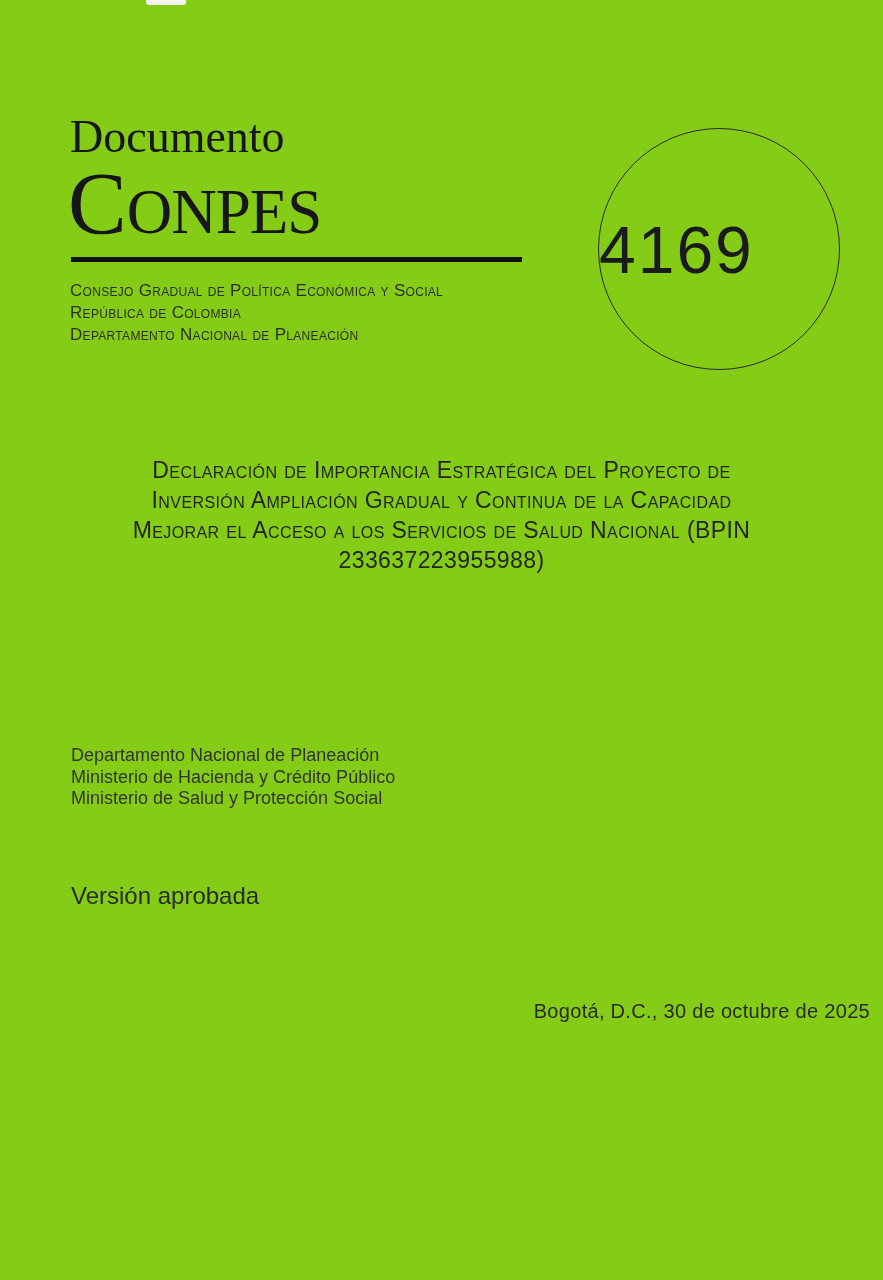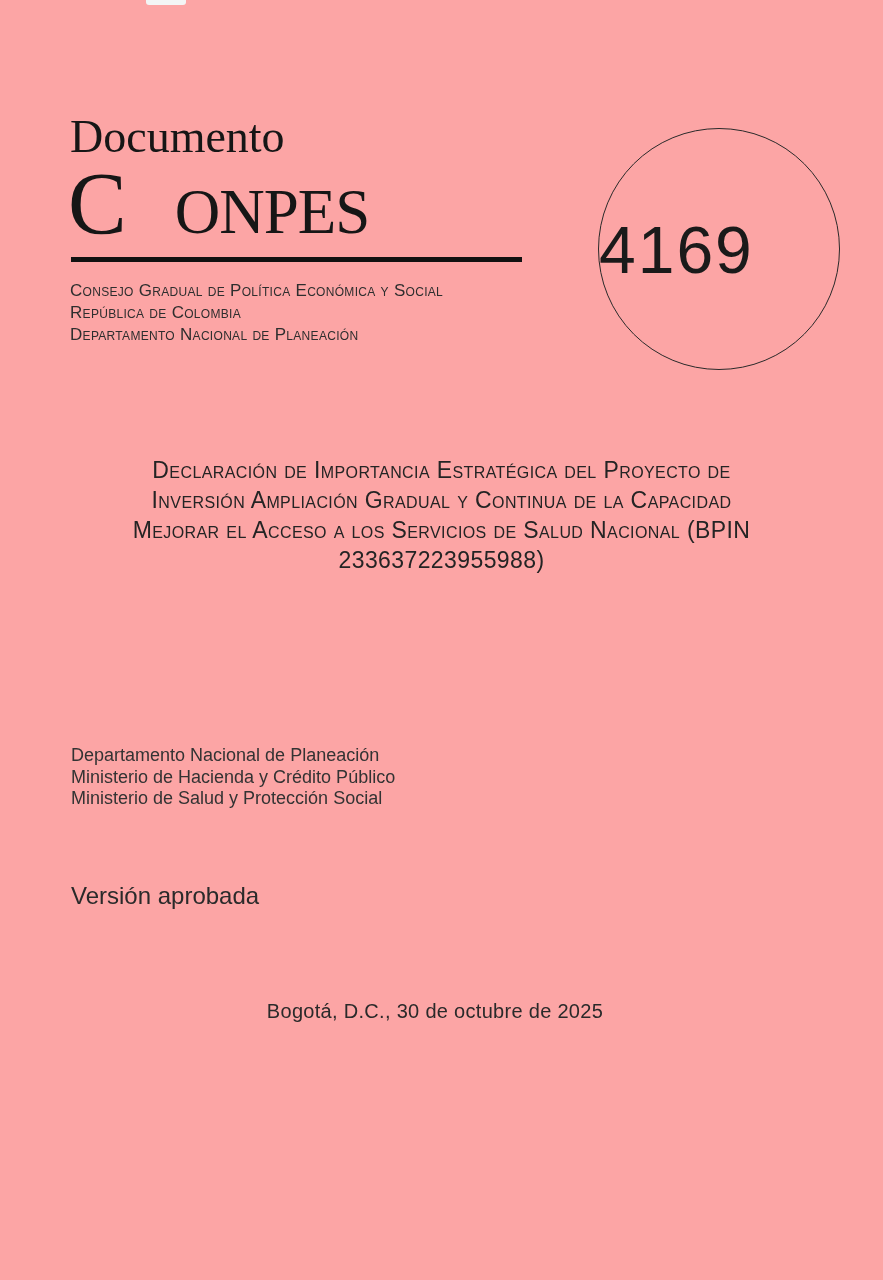--- a/index.html
+++ b/index.html
@@ -41,21 +41,20 @@
     line-height:1;
     white-space:nowrap;
   }
   .conpes .c-initial{
     font-size:88px;
     letter-spacing:0;
   }
   .conpes .c-rest{
     font-size:63px;
     letter-spacing:-1px;
-    margin-left:48px;
   }
   .masthead-rule{
     position:absolute;
     left:71px; top:257px;
     width:451px; height:5px;
     background:#111111;
   }
   .inst-block{
     position:absolute;
     left:70px; top:280px;
@@ -113,30 +112,30 @@
     position:absolute;
     left:71px; top:882px;
     font-size:24px;
     color:#2a2a2a;
   }
   
   .date-line{
     position:absolute;
     left:0; top:1000px;
     width:870px;
-    text-align:center;
+    text-align:right;
     font-size:20px;
     letter-spacing:0.3px;
     color:#2a2a2a;
   }
 </style>
 </head>
 <body>
 
-<div class="page" style="background: #fca5a5;">
+<div class="page" style="background: #84cc16;">
 
   <div class="scan-artifact"></div>
 
   <header>
     <div class="doc-word">Documento</div>
 
     <div class="conpes">
       <span class="c-initial">C</span><span class="c-rest">ONPES</span>
     </div>
 

